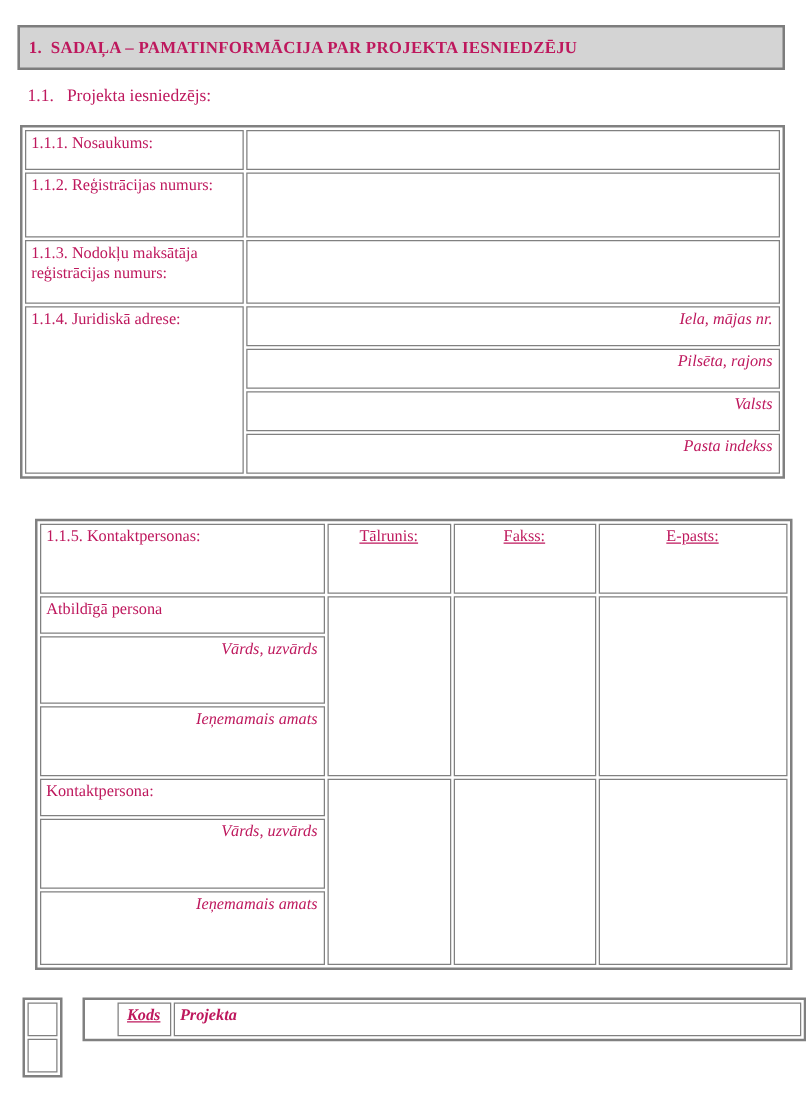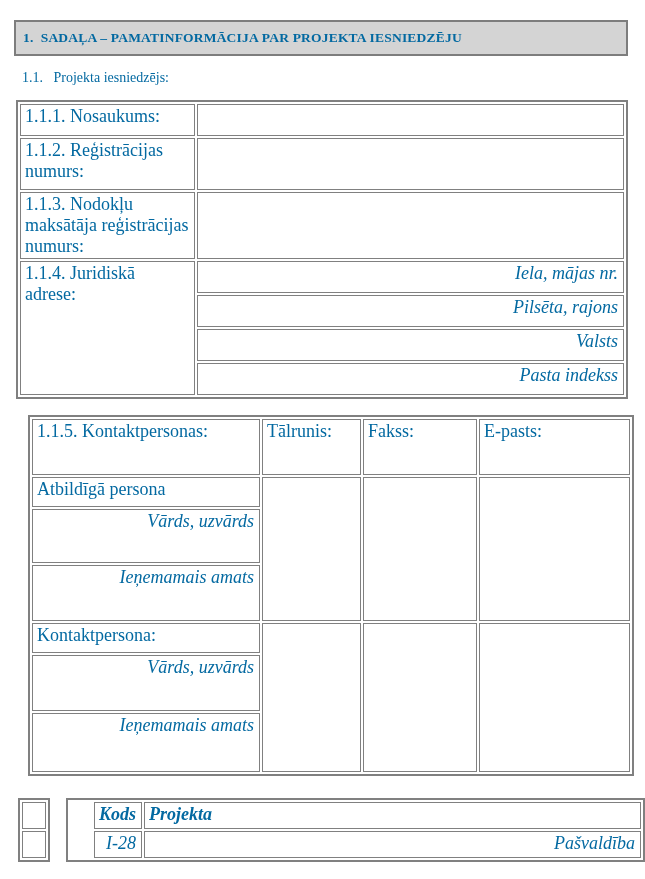--- a/index.html
+++ b/index.html
@@ -1,21 +1,21 @@
 <!DOCTYPE html>
 <html><head>
 <meta charset="utf-8">
 <style>
   html,body{margin:0;padding:0;background:#ffffff;}
   .page{
     position:relative;
     width:645px;height:879px;
     background:#ffffff;
     font-family:"Liberation Serif","DejaVu Serif",serif;
-    font-size:13px;color:#0369a1;
+    font-size:13px;color:#be185d;
     overflow:hidden;
   }
   
   .section-bar{
     position:absolute;left:14px;top:20px;width:614px;height:36px;
     box-sizing:border-box;
     background:#d4d4d4;
     border:2px solid #7d7d7d;
     font-weight:bold;font-size:13.5px;
     display:flex;align-items:center;
@@ -31,27 +31,27 @@
   table.frm{
     border-collapse:separate;
     border-spacing:2px;
     border:2px solid #808080;
     background:#ffffff;
   }
   table.frm td{
     border:1px solid #808080;
     vertical-align:top;
     padding:1px 5px 1px 4px;
-    font-size:18px;
+    font-size:13px;
     background:#ffffff;
   }
   td.lbl{background:#ffffff;}
   td.fill{}
   td.it{font-style:italic;text-align:right;}
-  td.ctr{}
+  td.ctr{text-align:center;text-decoration:underline;}
   .t1{position:absolute;left:16px;top:100px;}
   .t2{position:absolute;left:28px;top:415px;}
   .lbl-116{position:absolute;left:16px;top:766px;font-size:13.5px;}
   .tboxes{position:absolute;left:18px;top:798px;}
   .t3{position:absolute;left:66px;top:798px;padding-left:24px;}
   .t3 td.hd{font-weight:bold;font-style:italic;}
   .t3 td{padding-top:3px;}
   .nowrap{white-space:nowrap;}
 </style>
 </head>
@@ -158,20 +158,16 @@
   <table class="frm t3">
     <colgroup>
         <col style="width:43px">
         <col style="width:505px">
       </colgroup>
     <tbody>
         <tr>
       <td class="hd ctr" style="height:23px">Kods</td>
       <td class="hd">Projekta</td>
     </tr>
-    <tr>
-      <td class="it ctr nowrap" style="height:23px">I-28</td>
-      <td class="it">Pašvaldība</td>
-    </tr>
   </tbody>
     </table>
 
 </div>
 
 </body></html>

